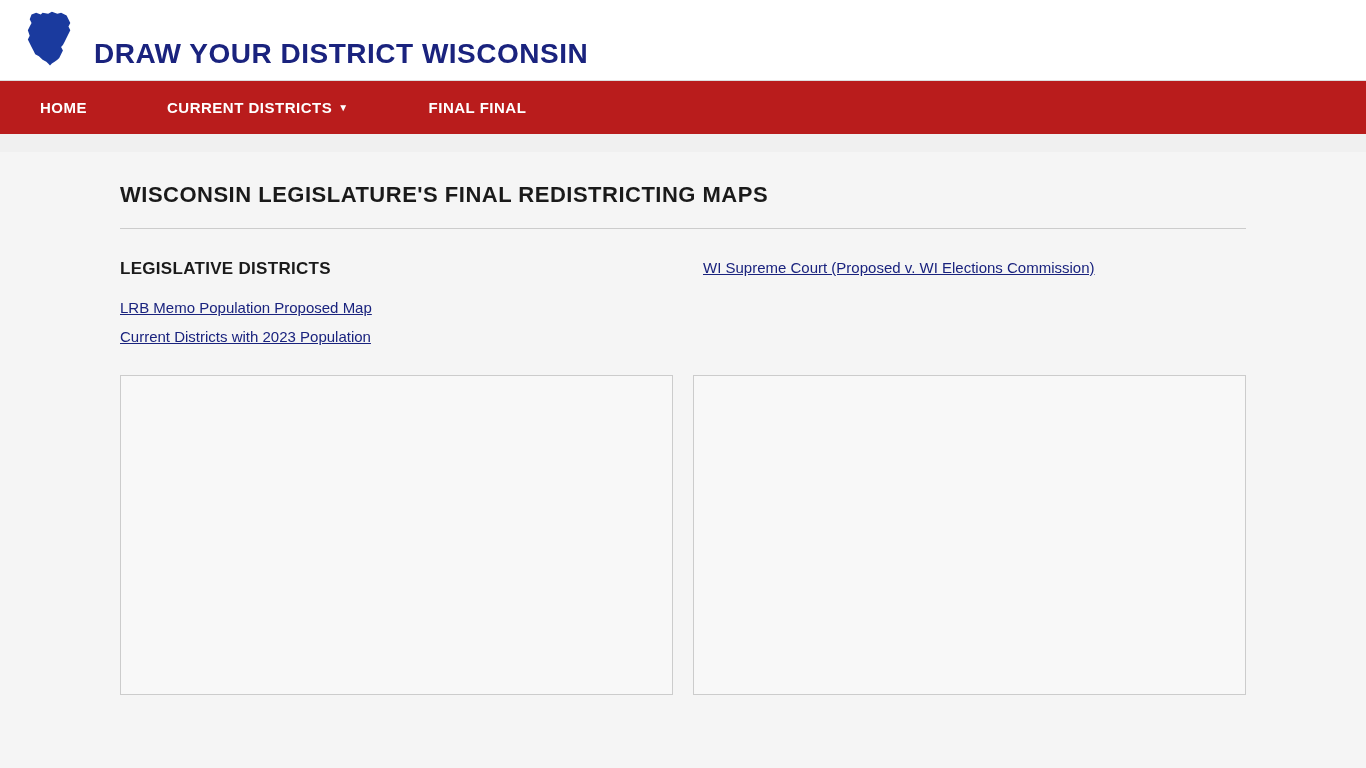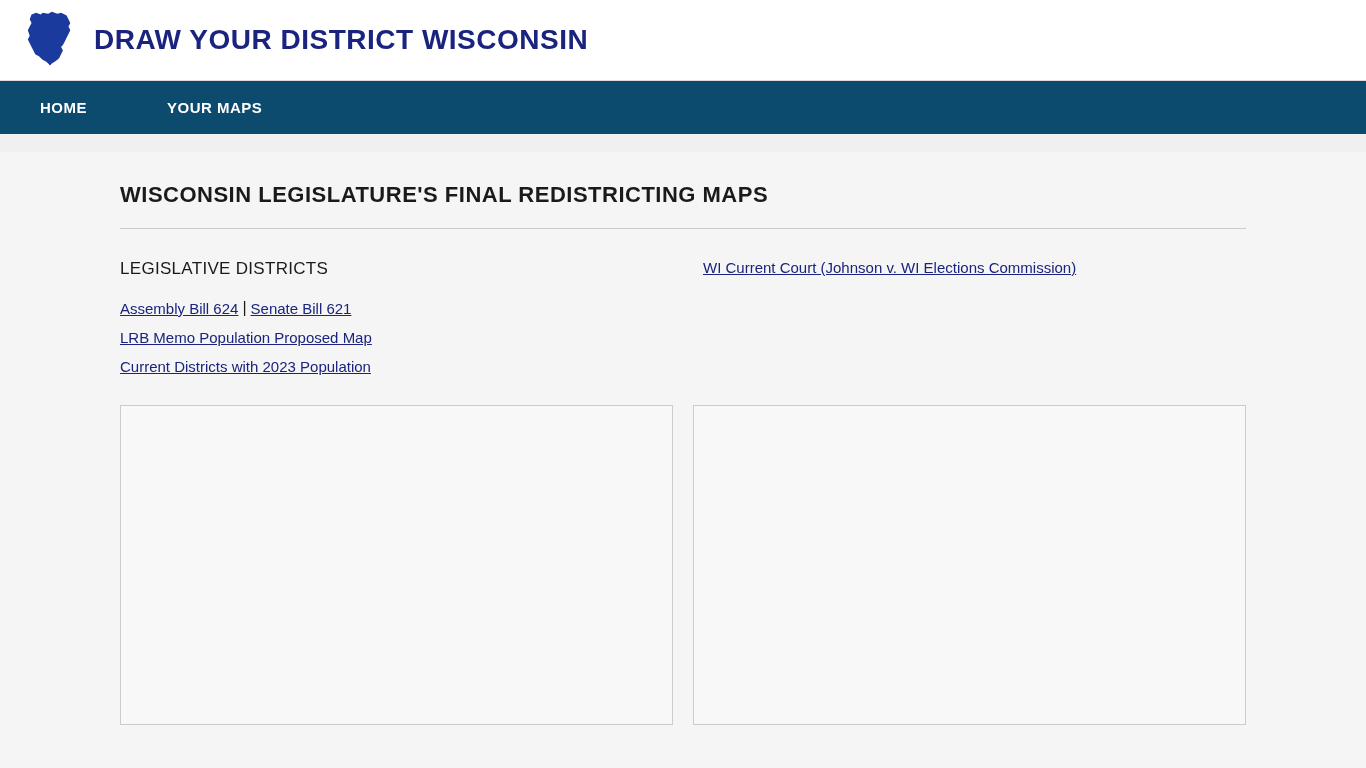--- a/index.html
+++ b/index.html
@@ -19,40 +19,40 @@
       background-color: #ffffff;
       padding: 10px 20px;
       display: flex;
       align-items: center;
       gap: 16px;
       border-bottom: 1px solid #ddd;
     }
 
     .logo-container {
       display: flex;
-      align-items: center;
+      align-items: flex-end;
       gap: 14px;
     }
 
     .logo-icon {
       width: 60px;
       height: 60px;
       flex-shrink: 0;
     }
 
     .site-title {
       font-size: 28px;
       font-weight: bold;
       color: #1a237e;
       letter-spacing: 0.5px;
     }
 
     
     nav {
-      background-color: #0c4a6e;
+      background-color: #b91c1c;
       display: flex;
       align-items: stretch;
     }
 
     .nav-item {
       color: #ffffff;
       text-decoration: none;
       padding: 18px 40px;
       font-size: 15px;
       font-weight: 600;
@@ -91,21 +91,21 @@
     }
 
     .districts-grid {
       display: grid;
       grid-template-columns: 1fr 1fr;
       gap: 40px;
     }
 
     .district-section h2 {
       font-size: 17px;
-      font-weight: normal;
+      font-weight: bold;
       color: #1a1a1a;
       margin-bottom: 20px;
       letter-spacing: 0.3px;
     }
 
     .district-links {
       display: flex;
       flex-direction: column;
       gap: 12px;
       margin-bottom: 20px;
@@ -154,45 +154,44 @@
     <svg class="logo-icon" viewBox="0 0 60 65" xmlns="http://www.w3.org/2000/svg">
 
       <path d="M10,5 L15,3 L20,5 L22,3 L28,4 L32,2 L38,4 L42,3 L48,6 L50,10 L52,14 L50,18 L52,22 L50,26 L48,30 L46,34 L44,38 L42,40 L44,44 L42,48 L40,52 L38,54 L35,56 L32,58 L30,60 L28,58 L26,56 L22,54 L20,52 L18,50 L14,48 L12,44 L10,40 L8,36 L6,32 L8,28 L6,22 L8,18 L10,14 L8,10 Z" fill="#1a3a9e"></path>
     </svg>
     <h1 class="site-title">DRAW YOUR DISTRICT WISCONSIN</h1>
   </div>
 </header>
 
 <nav>
   <a class="nav-item">HOME</a>
-  <a class="nav-item">YOUR MAPS</a>
+  <a class="nav-item">
+    <span>CURRENT DISTRICTS</span>
+    <span class="dropdown-arrow">▼</span>
+  </a>
+  <a class="nav-item">FINAL FINAL</a>
 </nav>
 
 <main class="main-content">
   <h1 class="page-title">WISCONSIN LEGISLATURE'S FINAL REDISTRICTING MAPS</h1>
   <hr class="divider">
 
   <div class="districts-grid">
 
     <div class="district-section">
       <h2>LEGISLATIVE DISTRICTS</h2>
       <div class="district-links">
-        <div class="link-row">
-          <a class="district-link">Assembly Bill 624</a>
-          <span class="link-separator"> | </span>
-          <a class="district-link">Senate Bill 621</a>
-        </div>
         <a class="district-link">LRB Memo Population Proposed Map</a>
         <a class="district-link">Current Districts with 2023 Population</a>
       </div>
     </div>
 
     <div class="district-section">
       <div class="district-links">
-        <a class="district-link">WI Current Court (Johnson v. WI Elections Commission)</a>
+        <a class="district-link">WI Supreme Court (Proposed v. WI Elections Commission)</a>
       </div>
     </div>
   </div>
 
   <div class="maps-grid">
     <div class="map-placeholder"></div>
     <div class="map-placeholder"></div>
   </div>
 </main>
 

